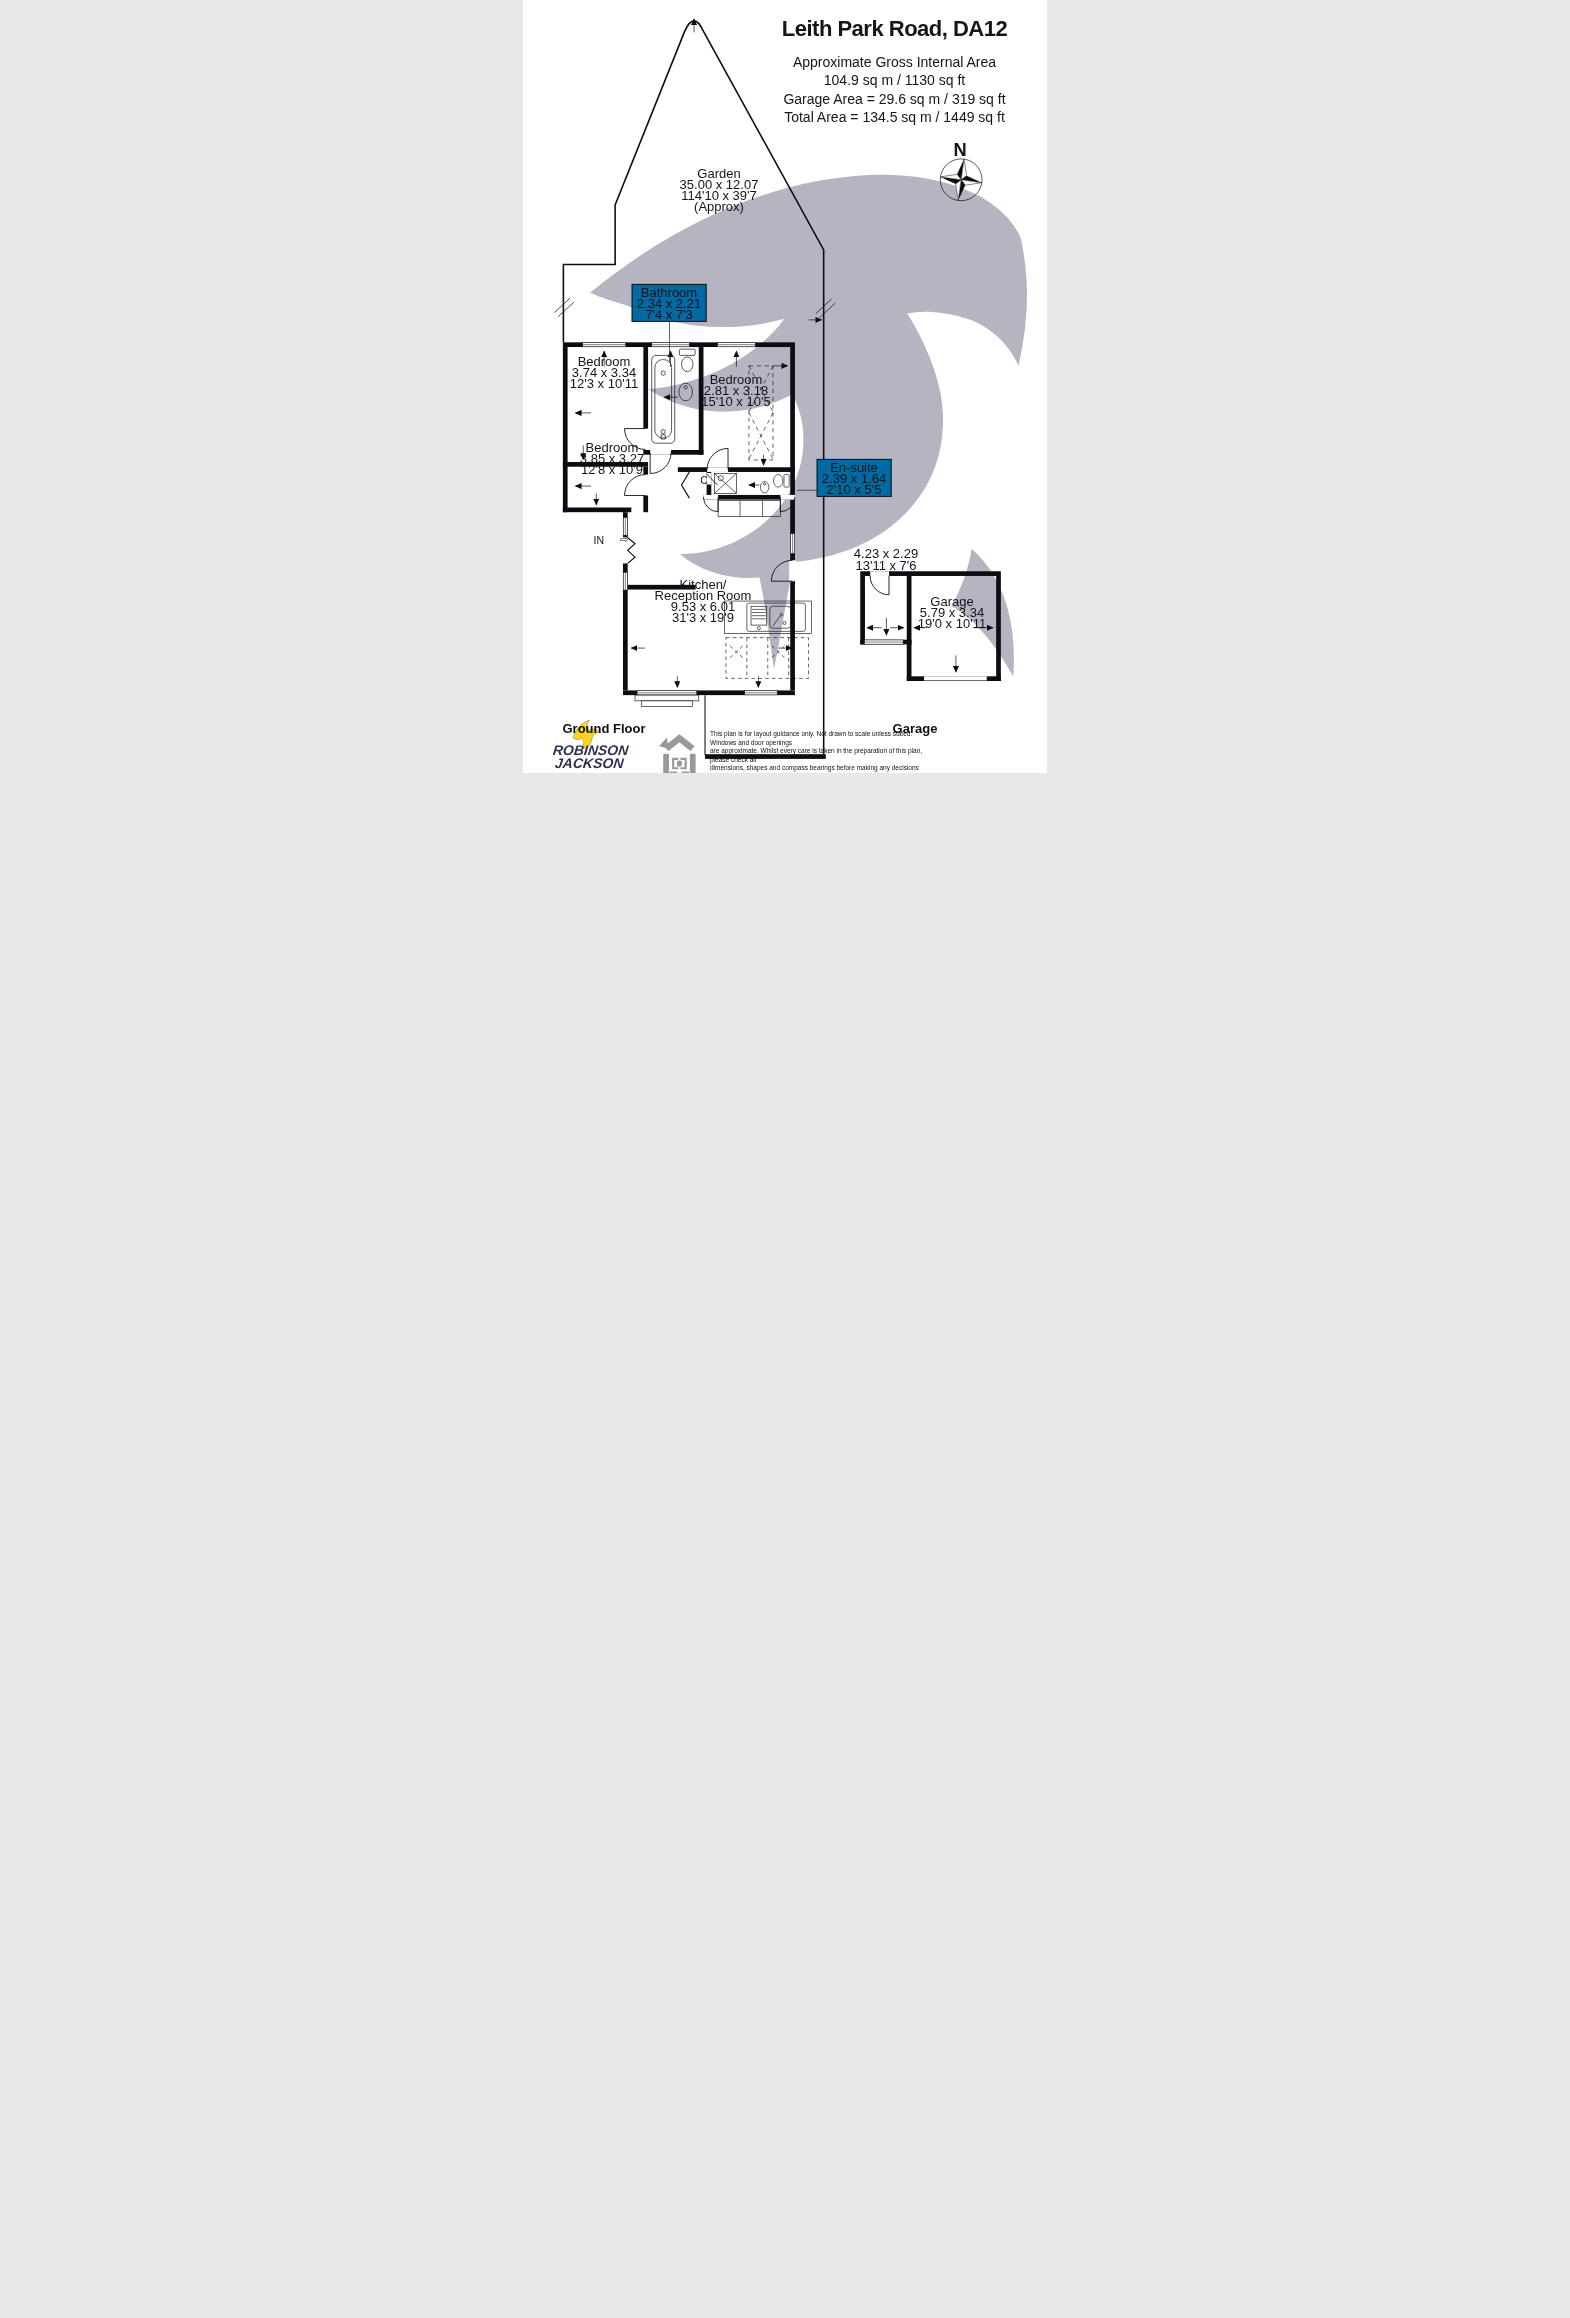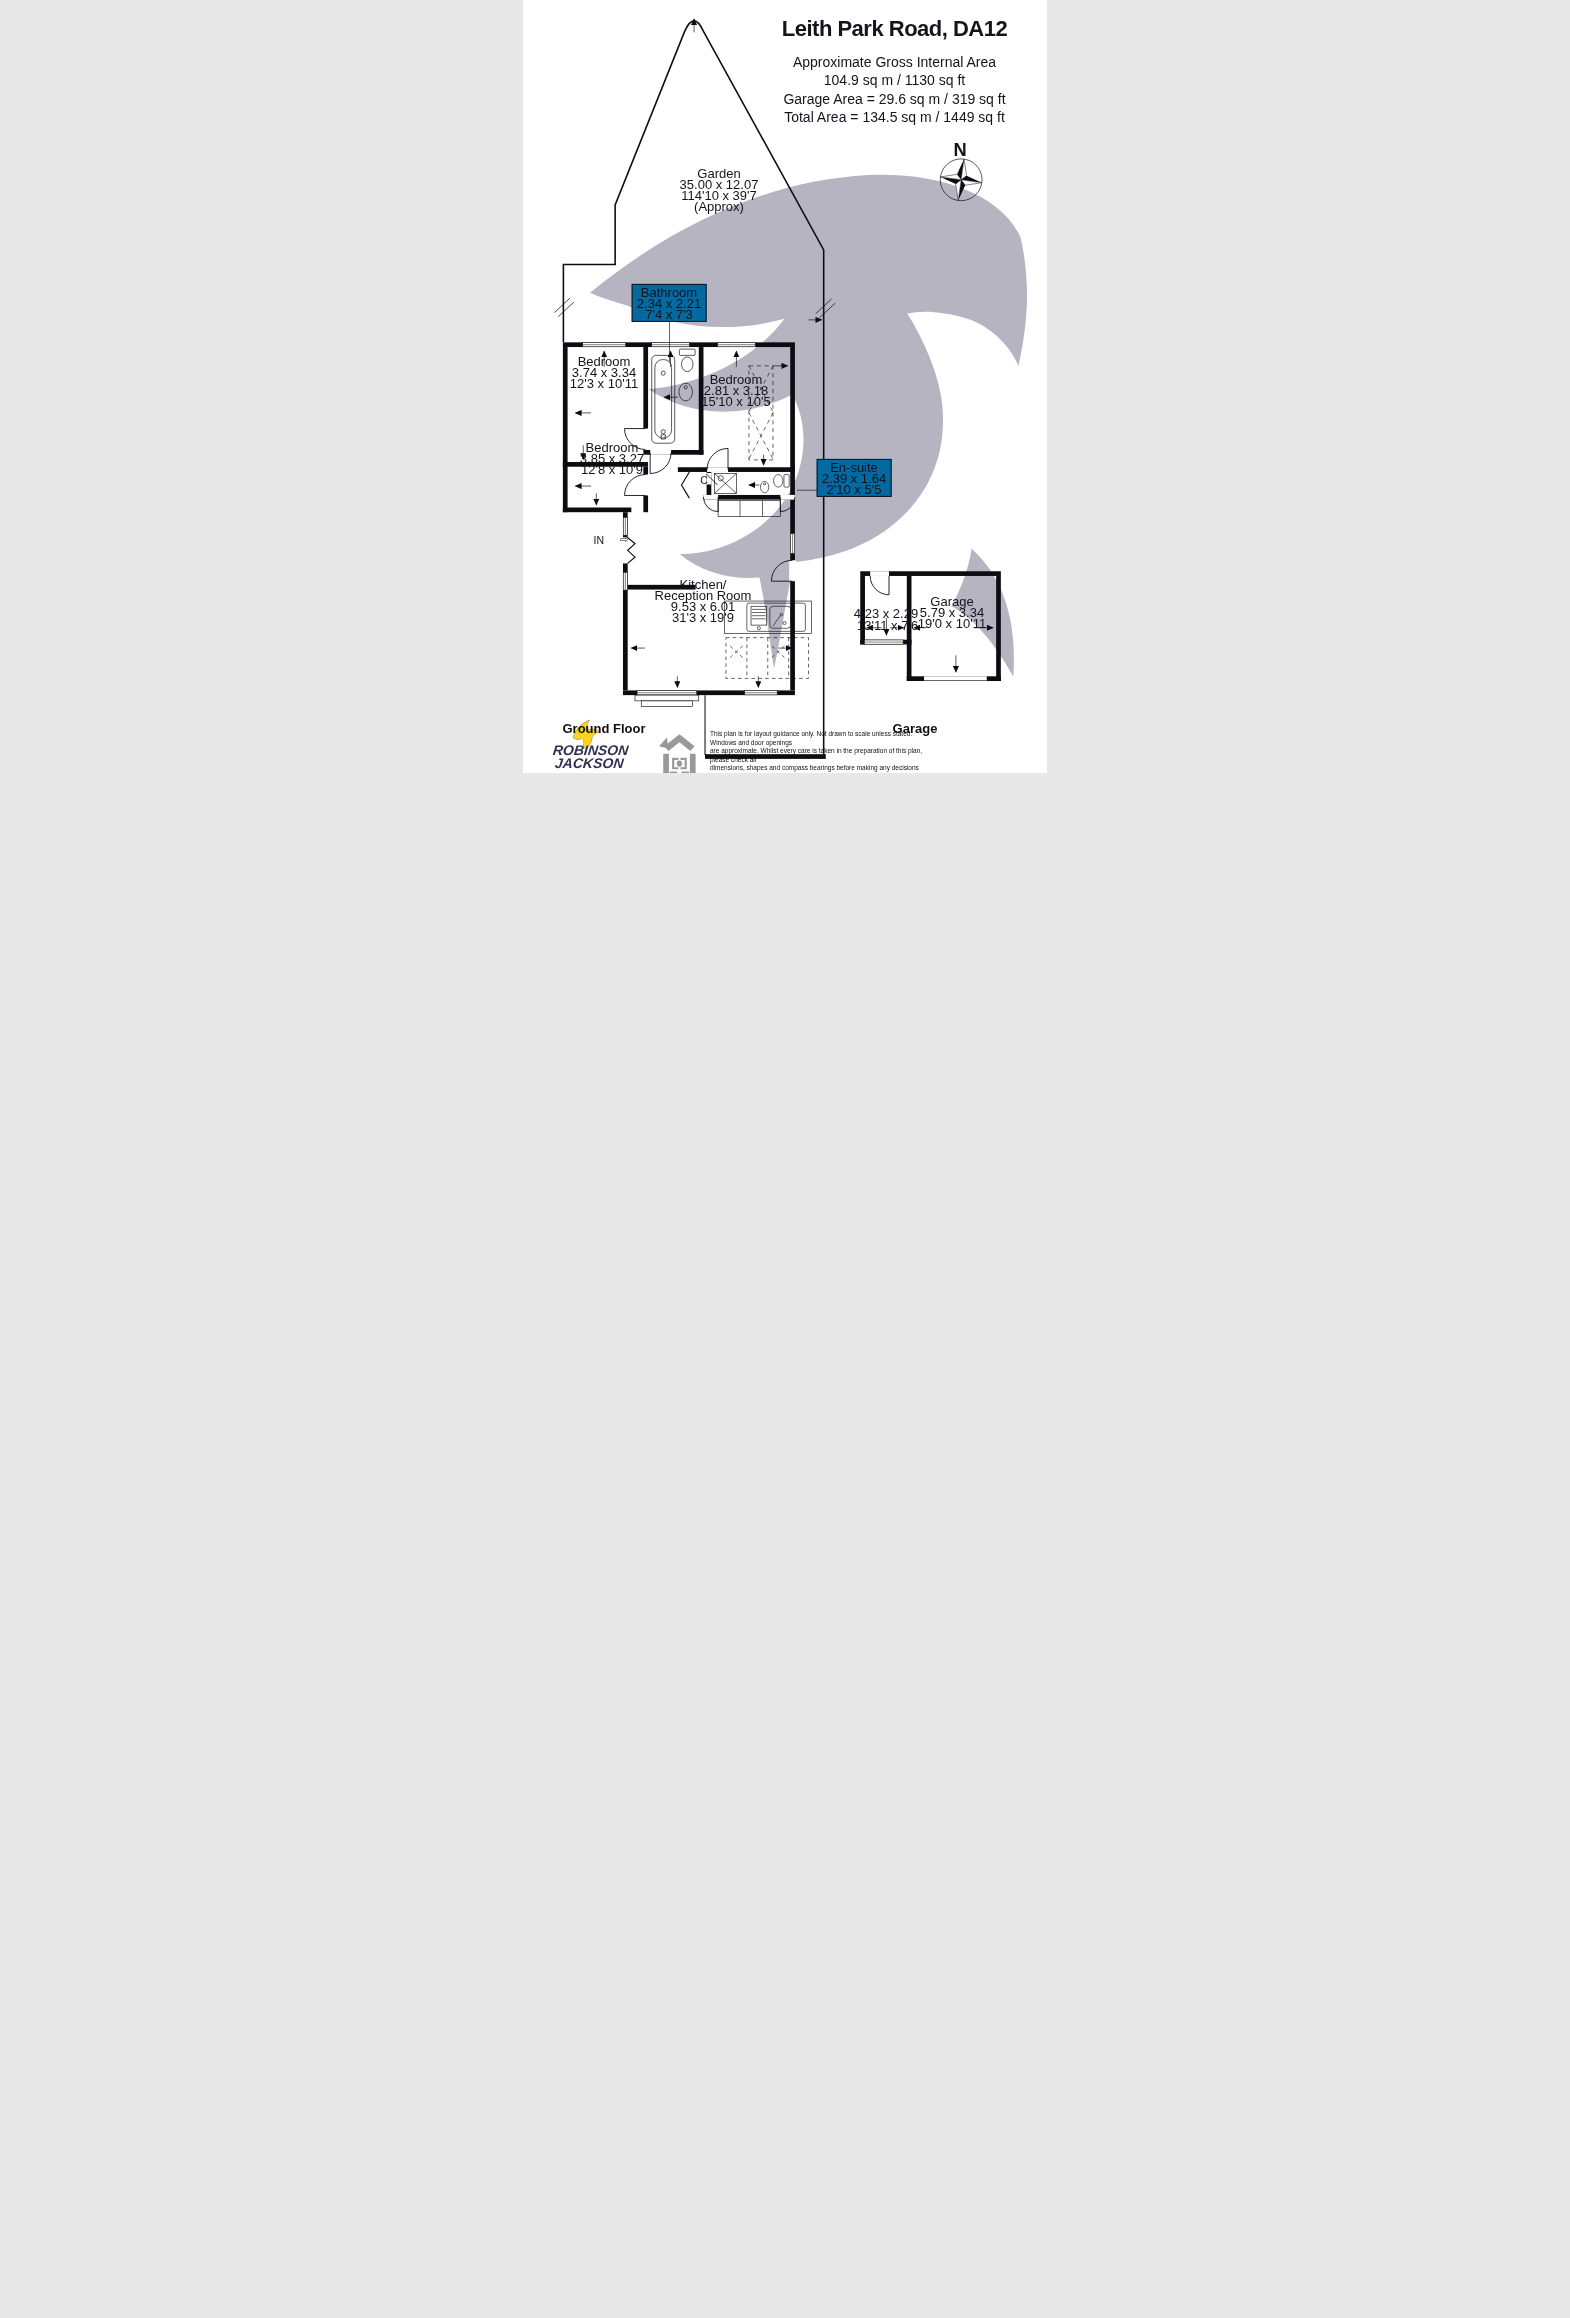--- a/index.html
+++ b/index.html
@@ -302,21 +302,21 @@
   <span class="rm-dim">2'10 x 5'5</span>
 </div>
 
 <div class="lbl" style="left:180px;top:601px;">
   <span class="rm-name">Kitchen/</span>
   <span class="rm-name">Reception Room</span>
   <span class="rm-dim">9.53 x 6.01</span>
   <span class="rm-dim">31'3 x 19'9</span>
 </div>
 
-<div class="lbl" style="left:363px;top:620px;line-height:12px;text-align:right;">
+<div class="lbl" style="left:363px;top:560px;line-height:12px;">
   <span class="rm-dim">4.23 x 2.29</span>
   <span class="rm-dim">13'11 x 7'6</span>
 </div>
 
 <div class="lbl" style="left:429px;top:612px;">
   <span class="rm-name">Garage</span>
   <span class="rm-dim">5.79 x 3.34</span>
   <span class="rm-dim">19'0 x 10'11</span>
 </div>
 

